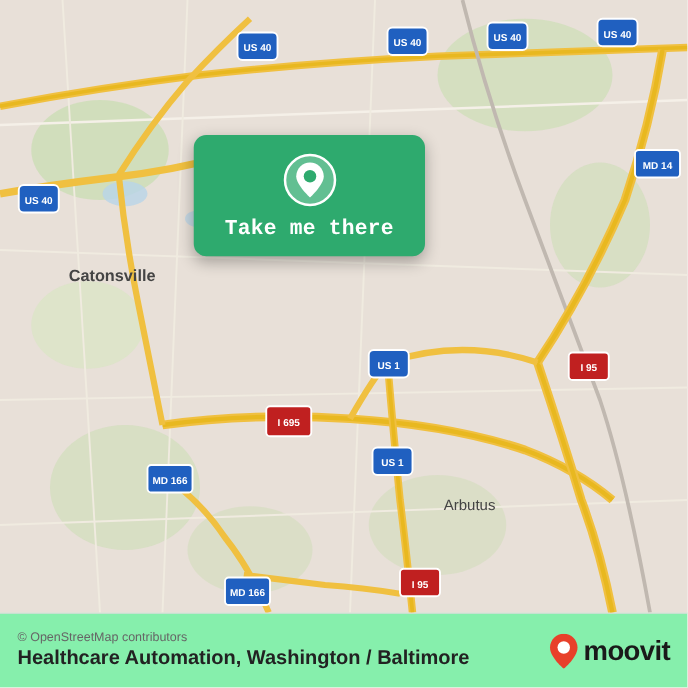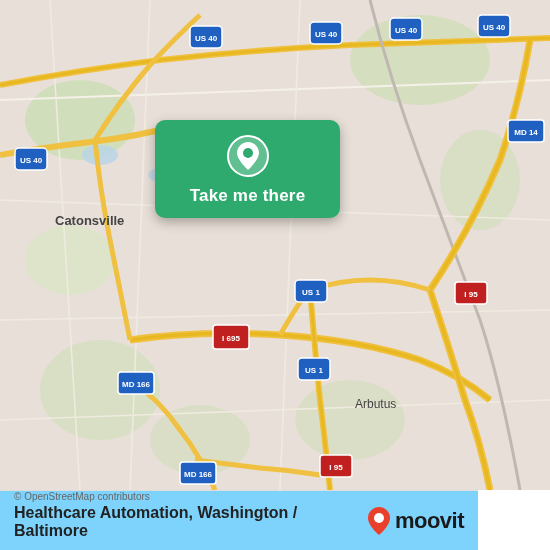--- a/index.html
+++ b/index.html
@@ -31,53 +31,55 @@
     .map-roads {
       position: absolute;
       top: 0; left: 0;
       width: 100%;
       height: 100%;
     }
 
     
     .location-card {
       position: absolute;
-      top: 120px;
+      top: 108px;
       left: 155px;
       width: 185px;
       background: #2eaa6e;
       border-radius: 10px;
       display: flex;
       flex-direction: column;
       align-items: center;
       padding: 14px 16px 12px;
       box-shadow: 0 4px 12px rgba(0,0,0,0.3);
       cursor: pointer;
       z-index: 10;
+      font-family: Liberation Mono, monospace;
     }
 
     .location-pin-icon {
       width: 44px;
       height: 44px;
       margin-bottom: 8px;
     }
 
     .take-me-there-label {
       color: white;
       font-size: 17px;
       font-weight: 600;
       letter-spacing: 0.2px;
     }
 
     
     #bottom-bar {
-      width: 478px;
+      width: 550px;
       height: 60px;
-      background: #7dd3fc;
-      display: flex;
+      background: #86efac;
+      display: flex;
+      align-items: center;
       justify-content: space-between;
       padding: 0 14px;
       border-top: 1px solid #ddd;
     }
 
     .bottom-left {
       display: flex;
       flex-direction: column;
       gap: 2px;
     }

